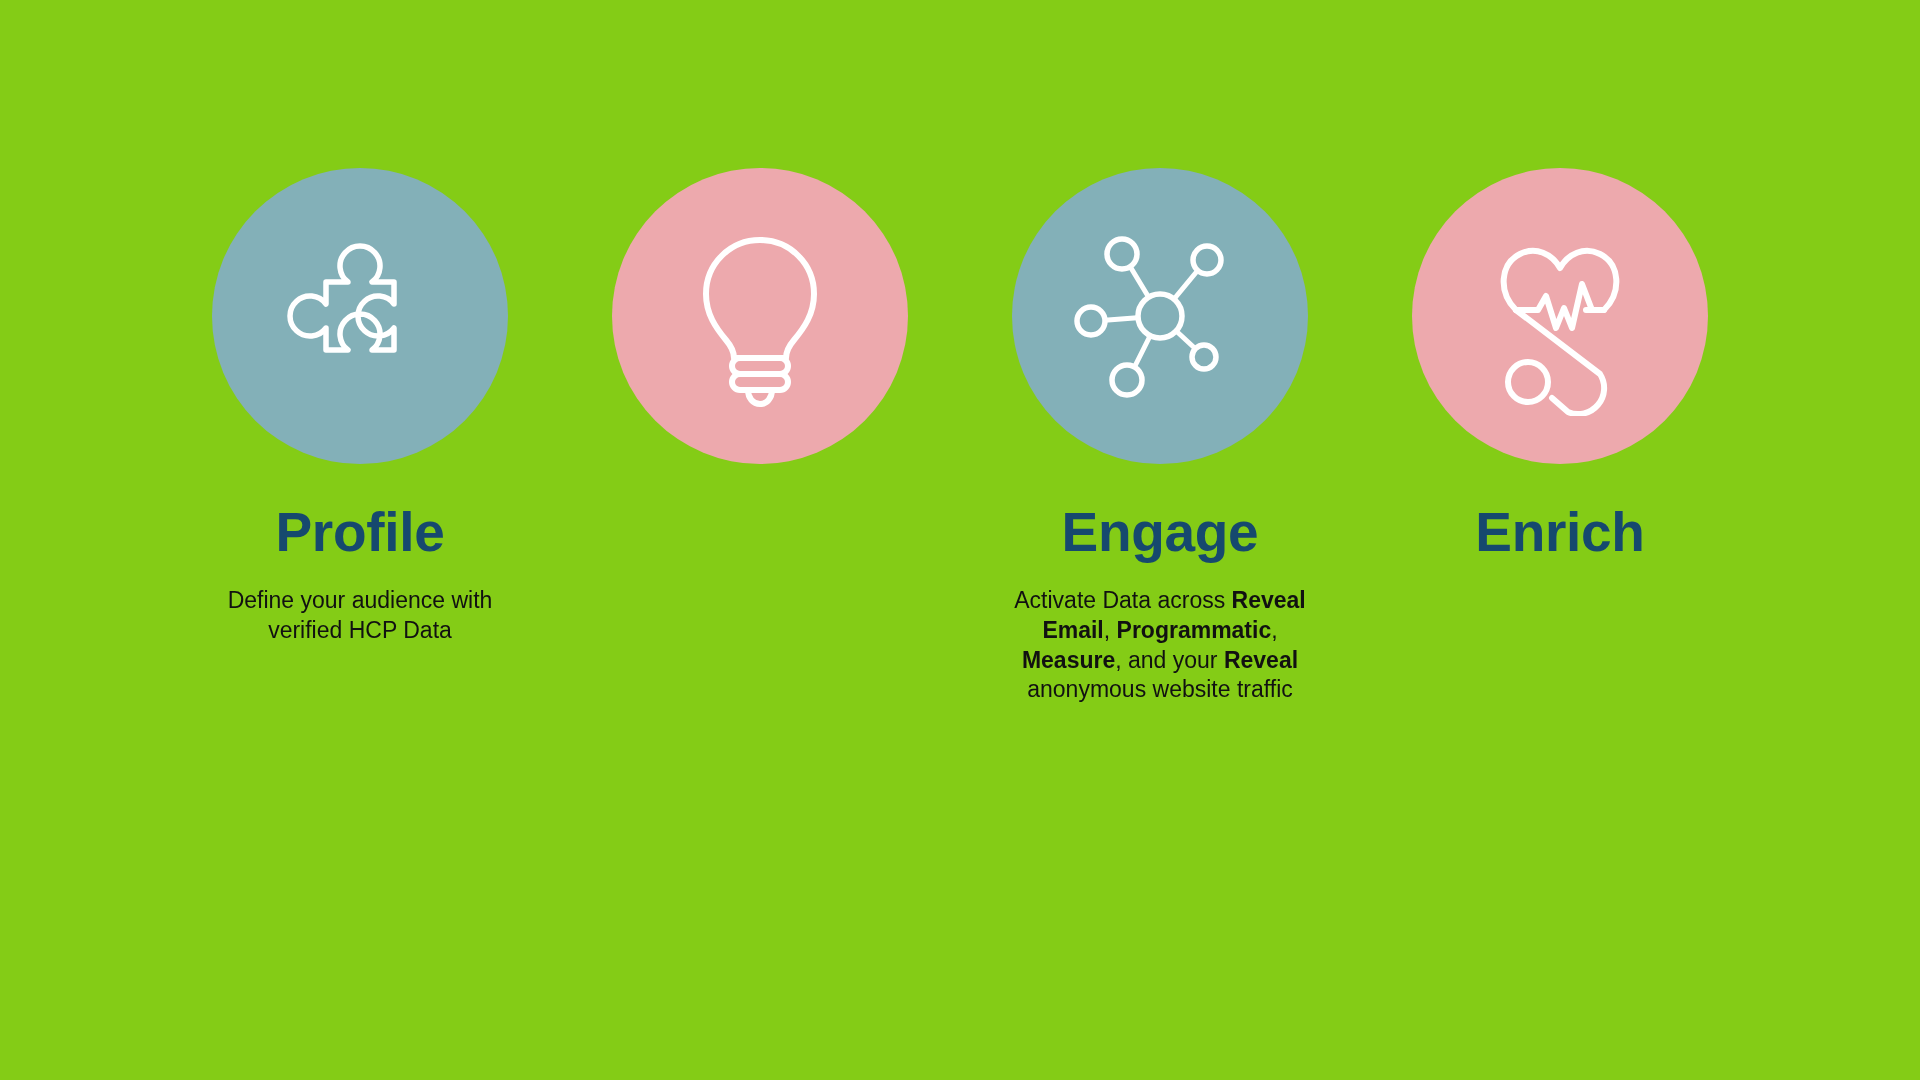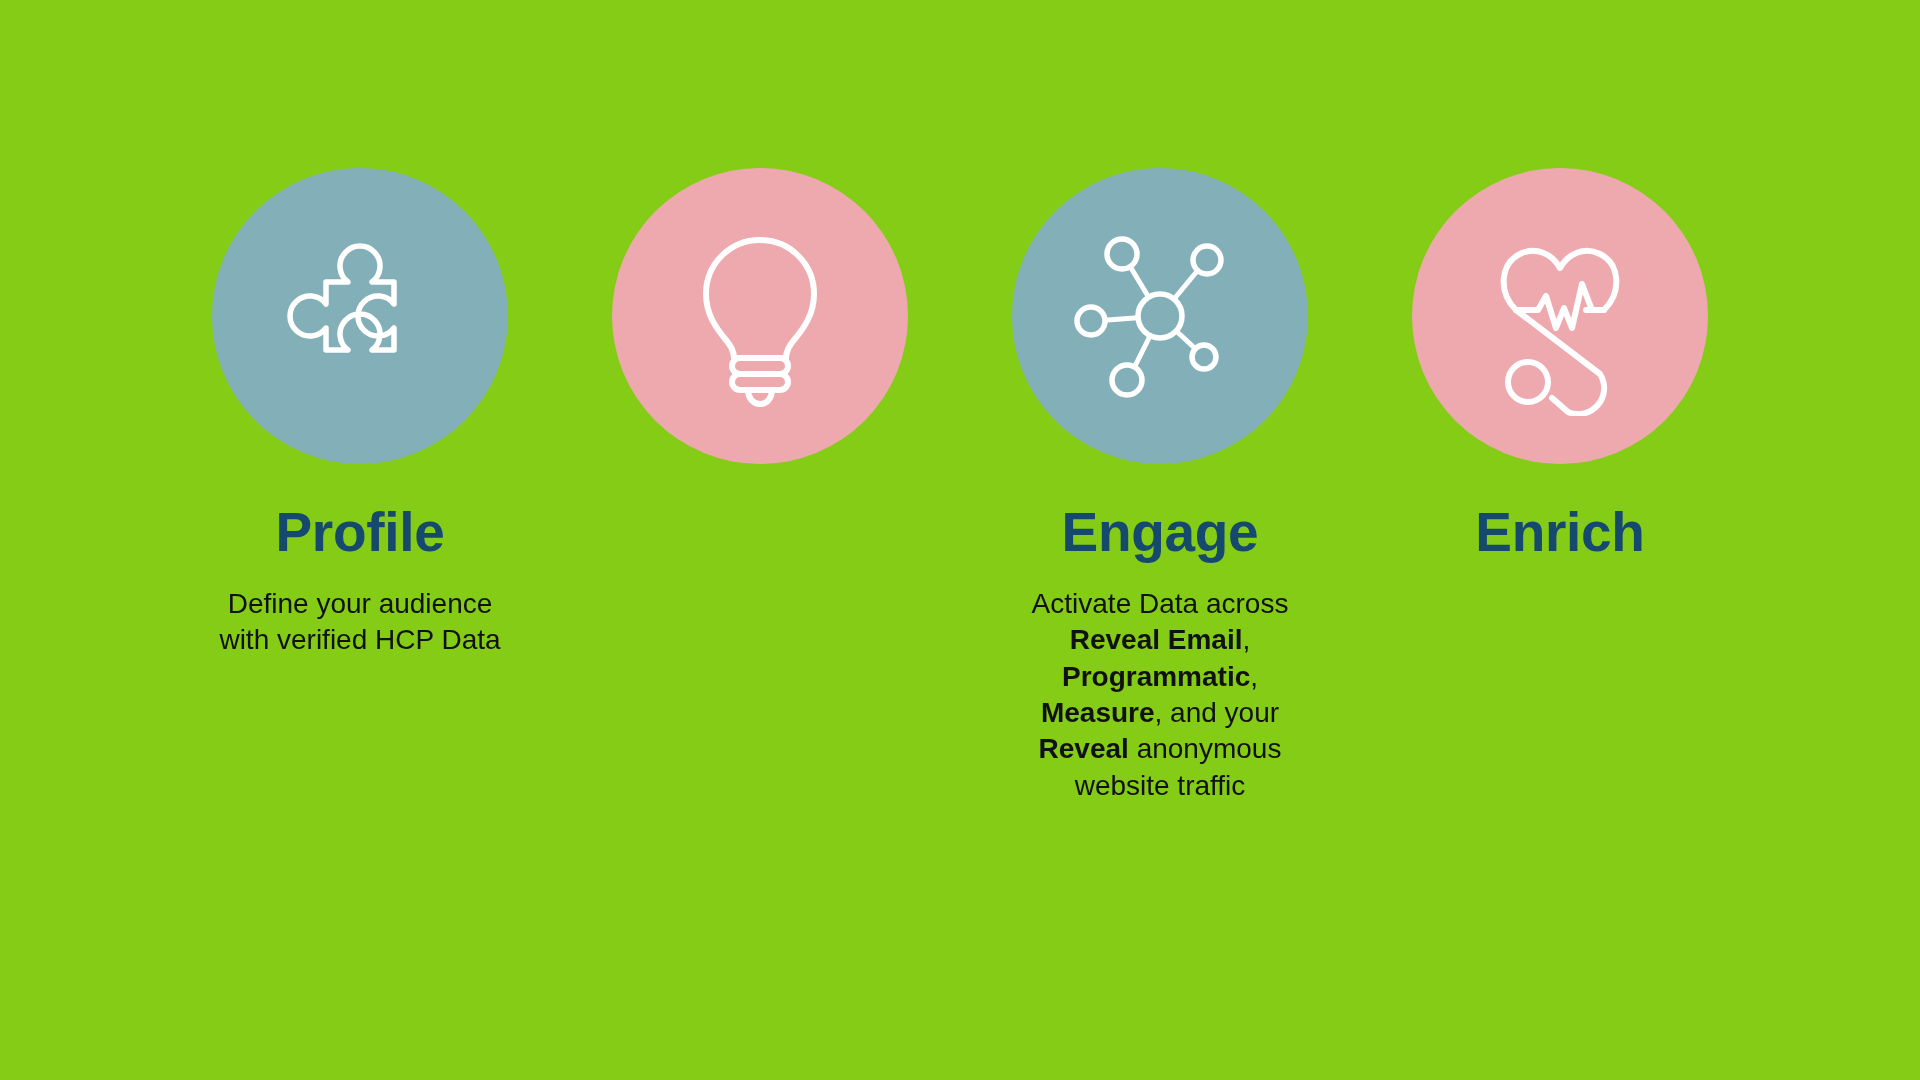--- a/index.html
+++ b/index.html
@@ -66,21 +66,21 @@
     font-weight: bold;
     color: #16496e;
     line-height: 1.05;
     letter-spacing: -0.3px;
     text-align: center;
     white-space: nowrap;
   }
 
   .col-desc {
     margin-top: 24px;
-    font-size: 28px;
+    font-size: 23px;
     font-weight: normal;
     color: #111111;
     line-height: 1.30;
     text-align: center;
     width: 320px;
   }
 
   .col-desc b {
     font-weight: bold;
     color: #111111;

